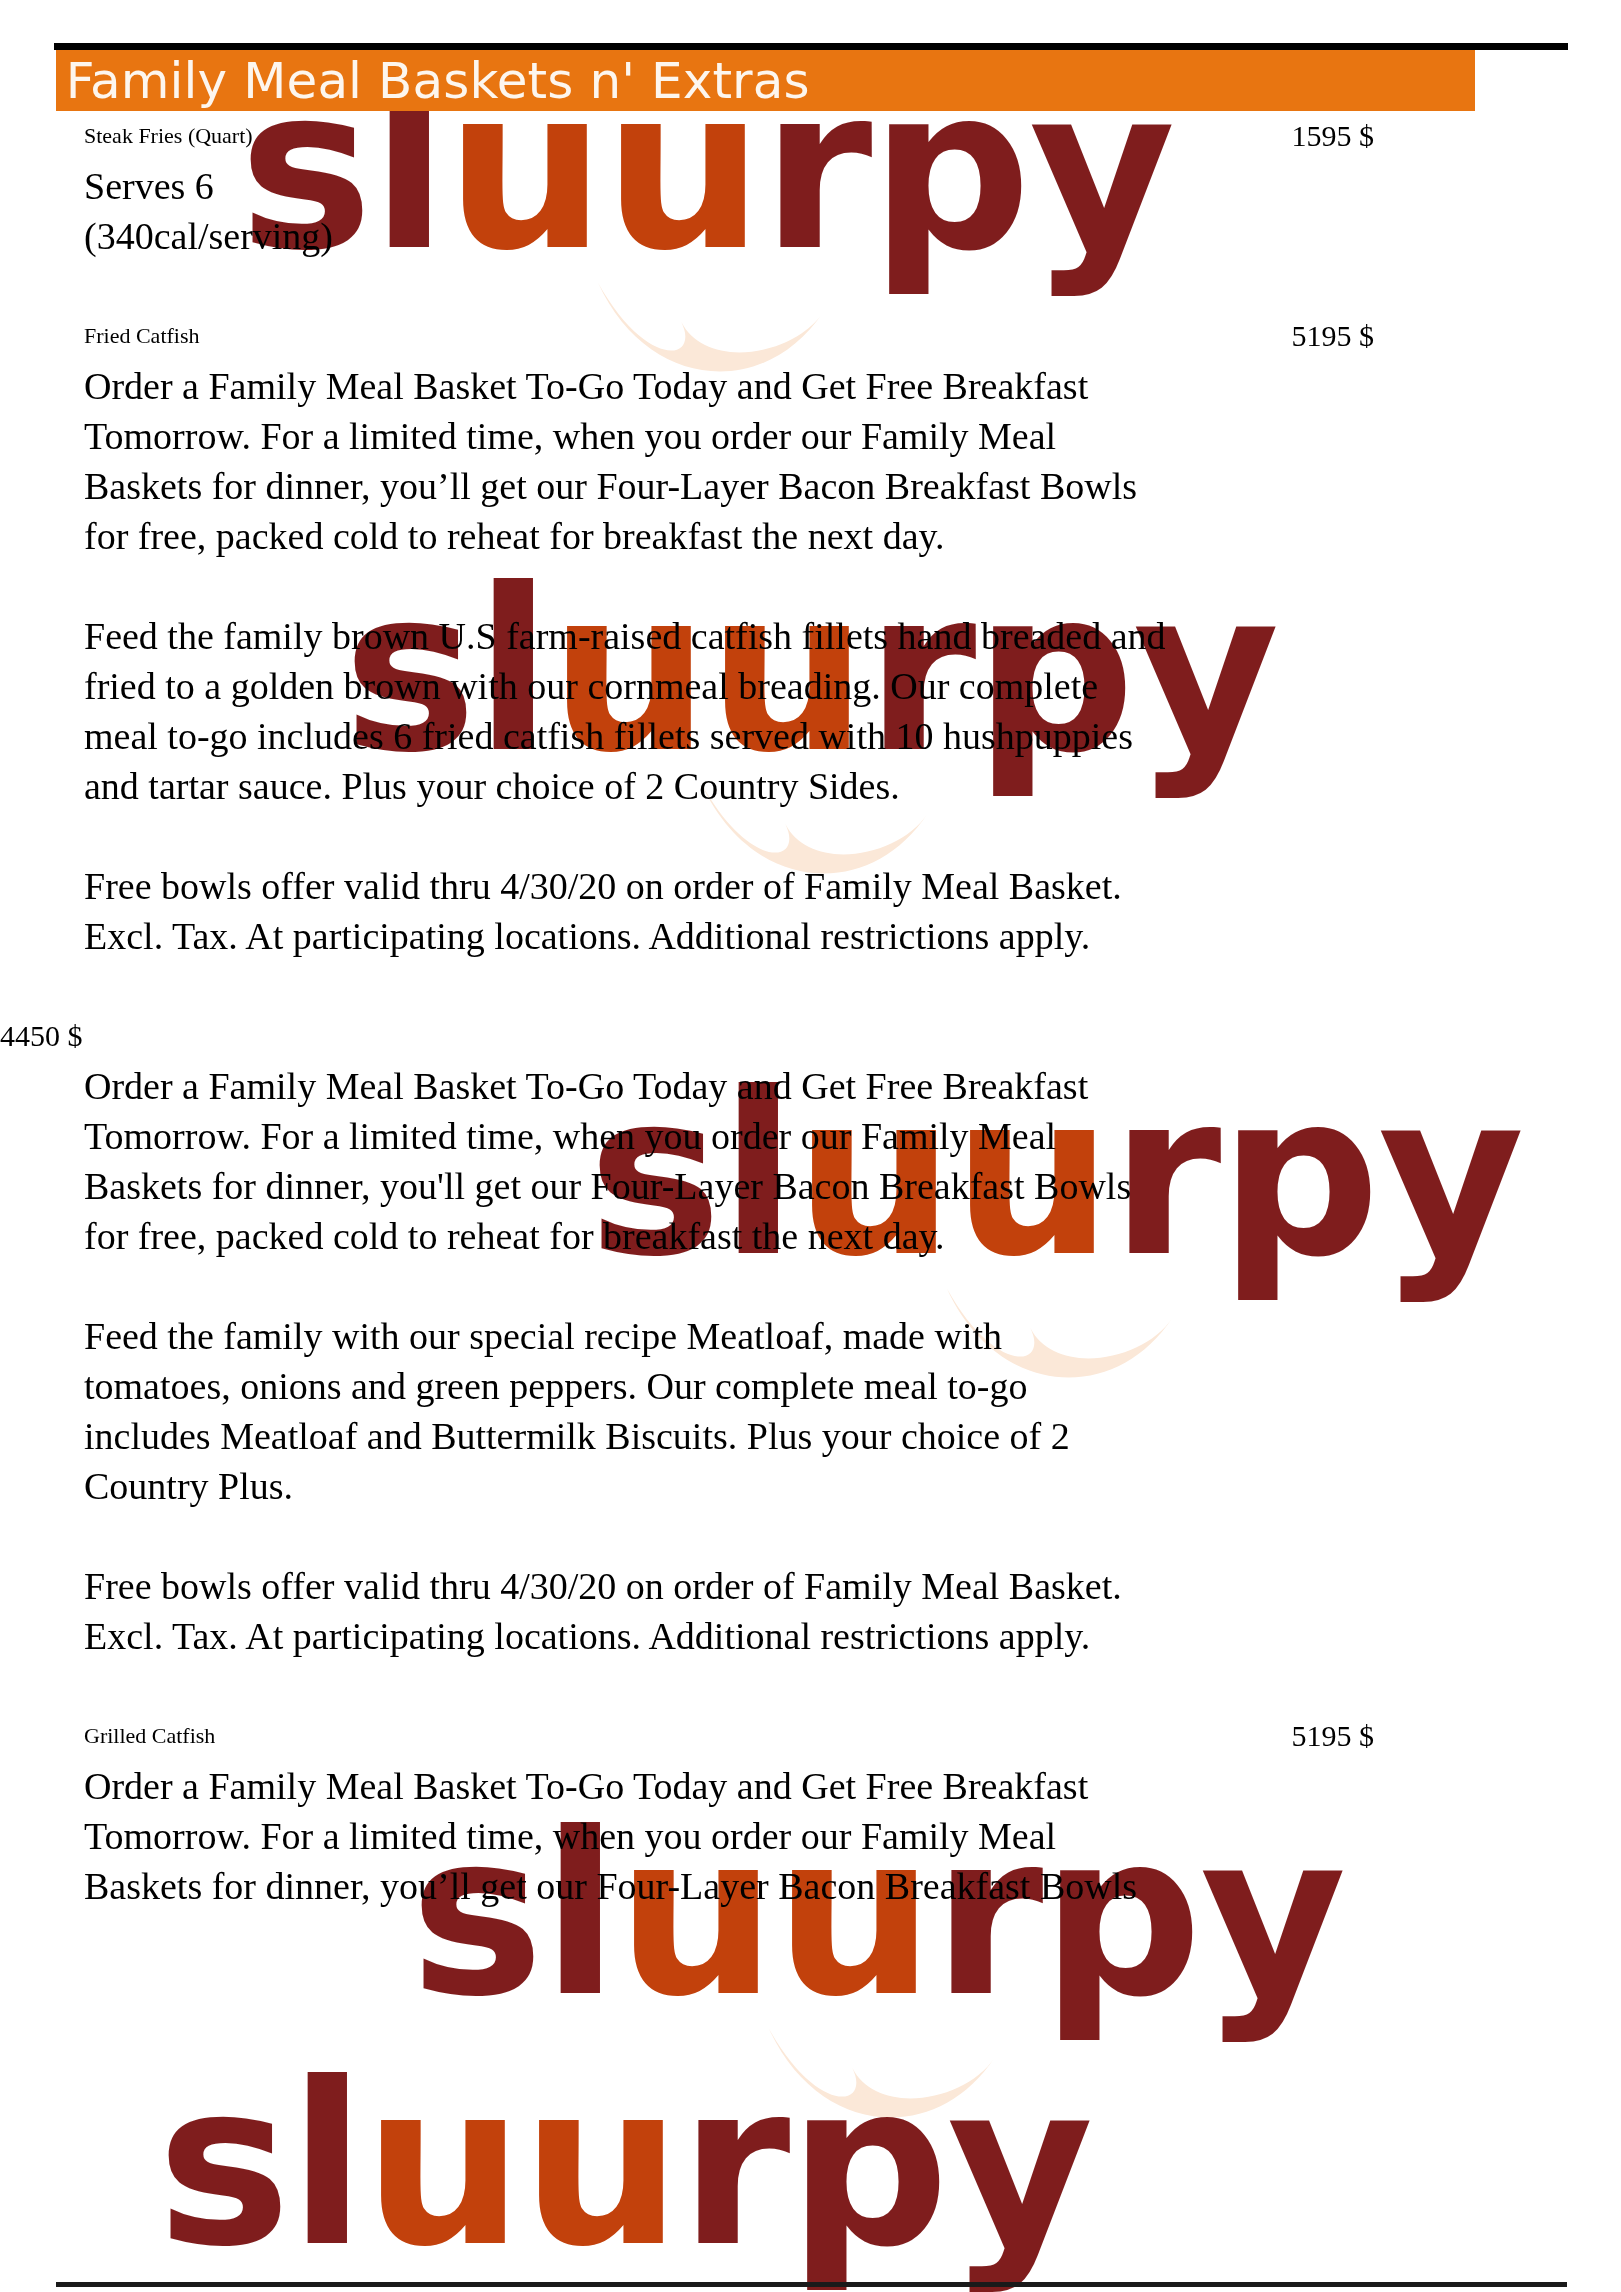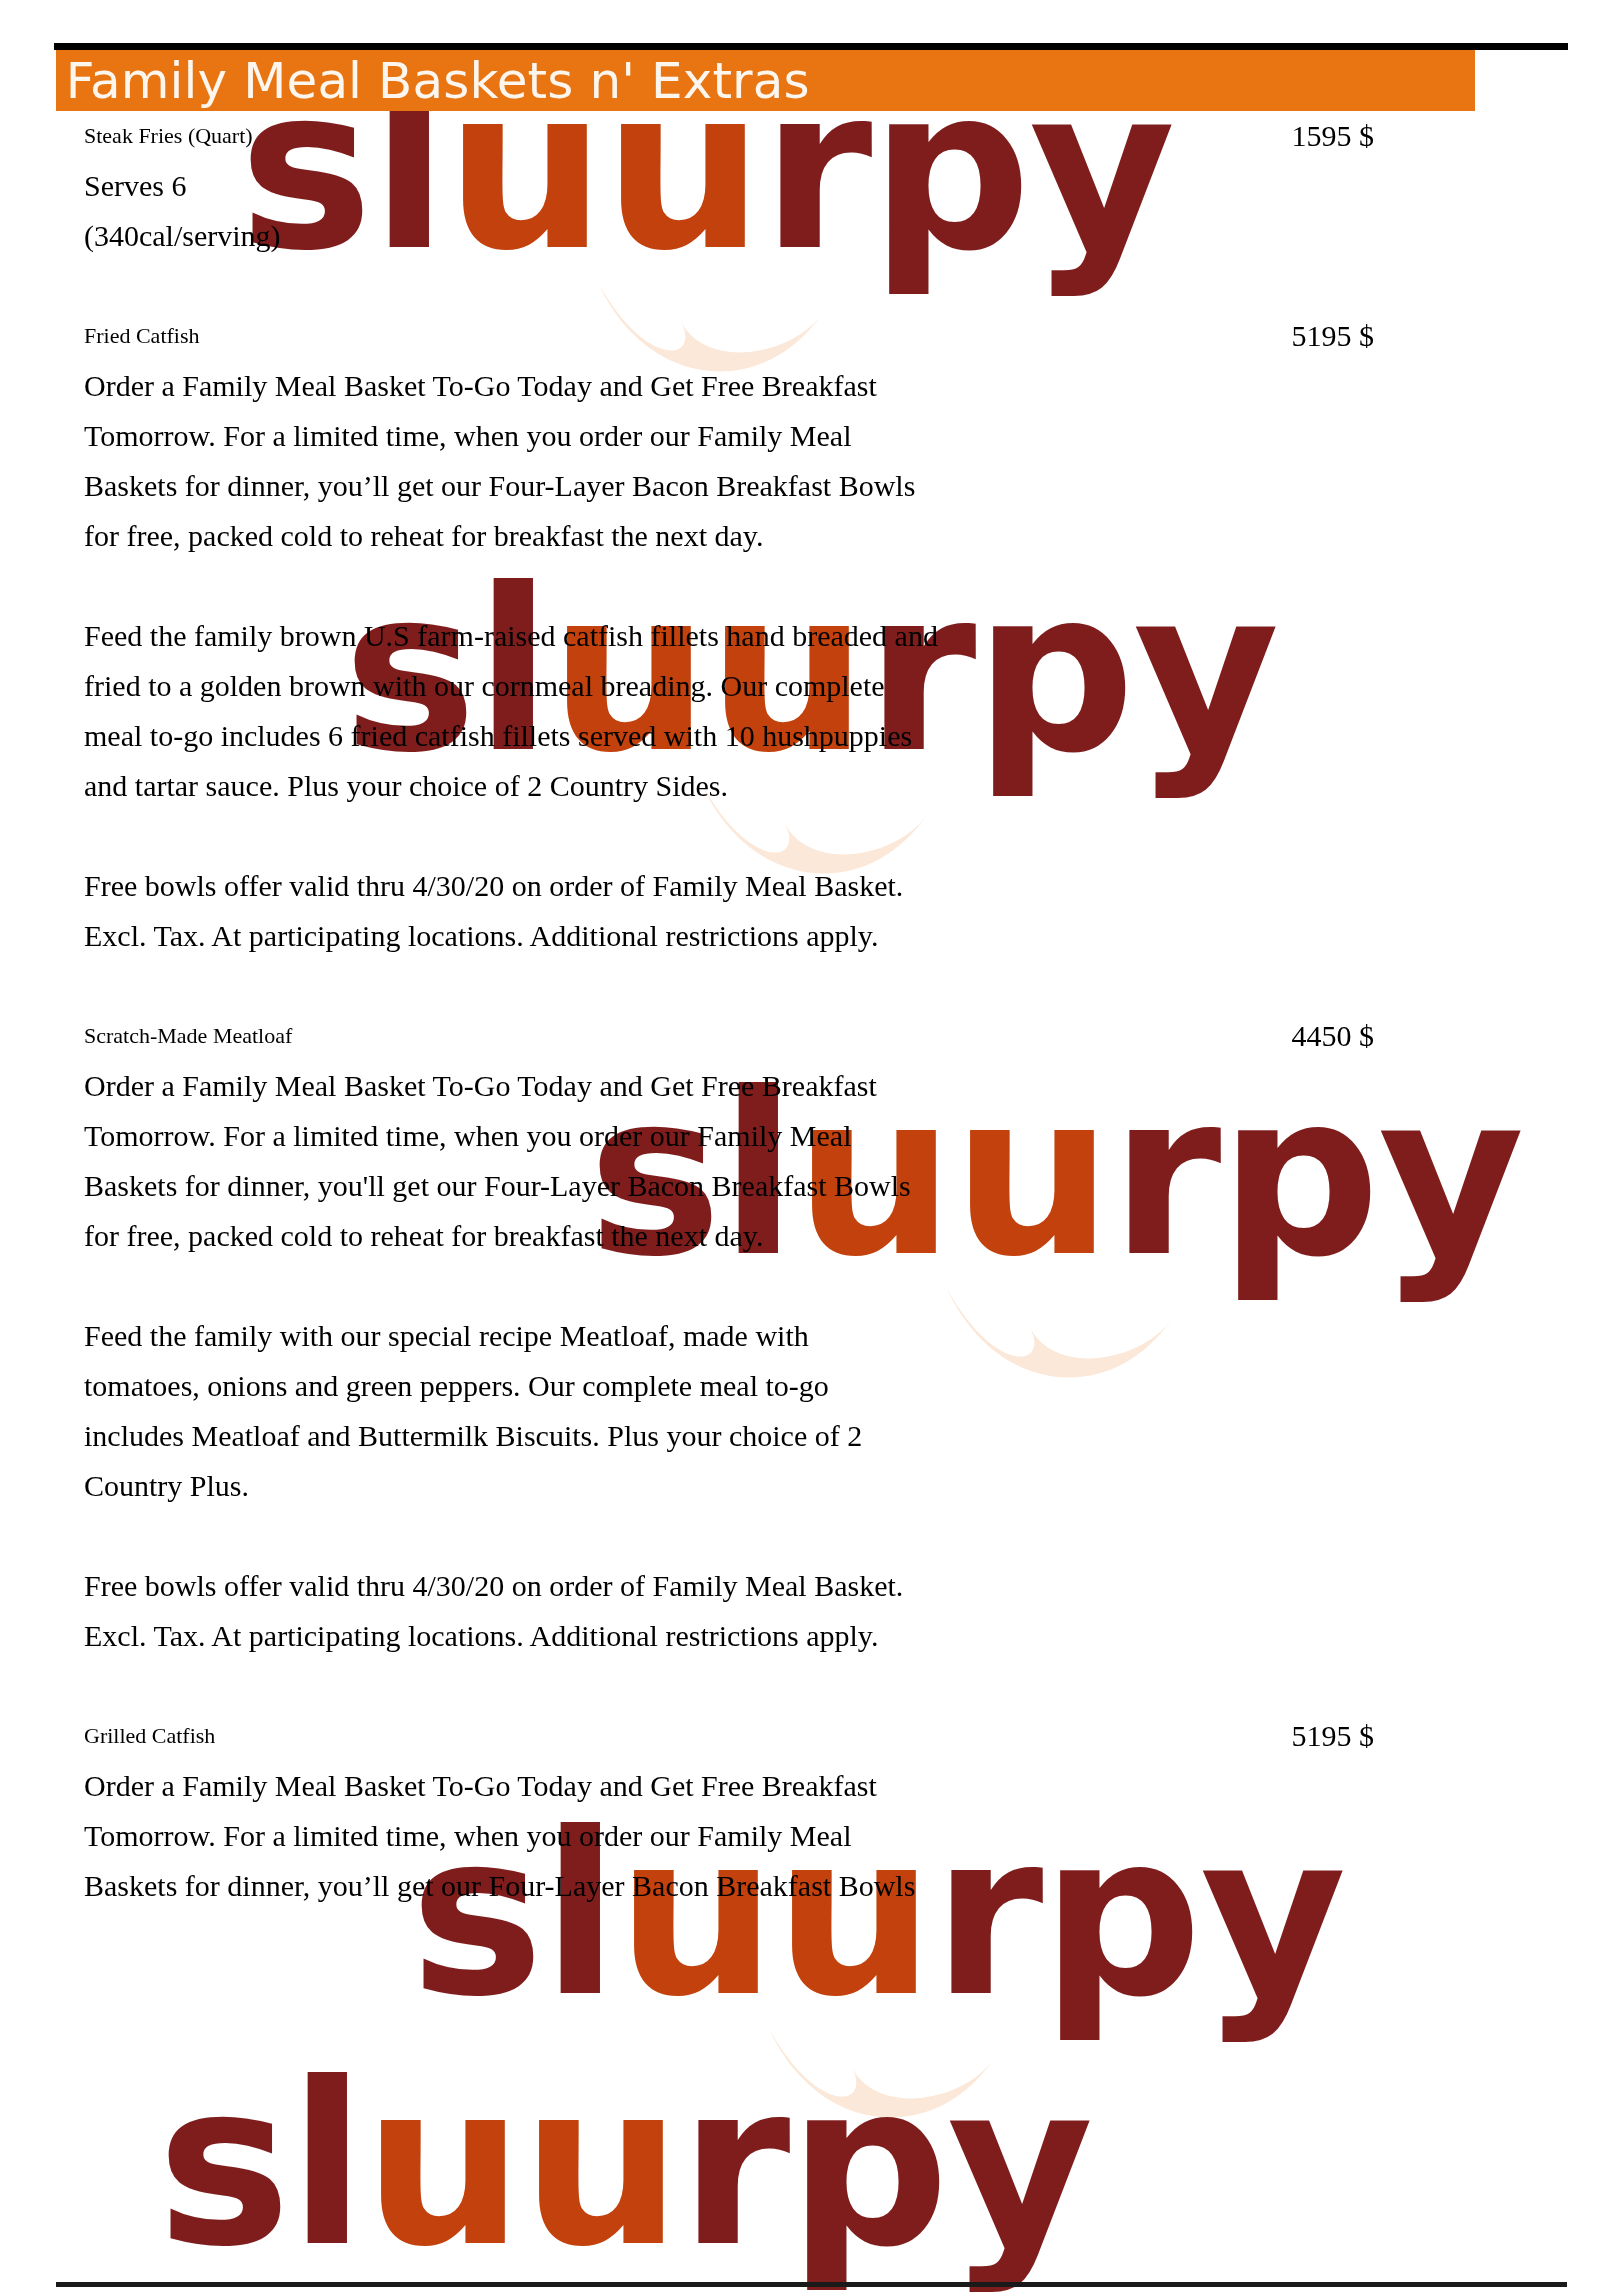--- a/index.html
+++ b/index.html
@@ -109,21 +109,21 @@
     line-height: 50px;
     white-space: nowrap;
     padding-right: 247px;
     text-align: right;
   }
   .item-lines {
     padding-left: 84px;
     max-width: 1191px;
   }
   .line {
-    font-size: 30px;
+    font-size: 38px;
     line-height: 50px;
   }
   .para-gap {
     height: 50px;
   }
   .item-gap {
     height: 50px;
   }
 </style>
 </head>
@@ -207,21 +207,20 @@
         <div class="para-gap"></div>
         <div>
           <div class="line">Free bowls offer valid thru 4/30/20 on order of Family Meal Basket.</div>
           <div class="line">Excl. Tax. At participating locations. Additional restrictions apply.</div>
         </div>
       </div>
     </div>
     <div class="item-gap"></div>
     <div class="item">
       <div class="item-head">
-        <div class="item-name">Scratch-Made Meatloaf</div>
         <div class="item-price">4450 $</div>
       </div>
       <div class="item-lines">
         <div>
           <div class="line">Order a Family Meal Basket To-Go Today and Get Free Breakfast</div>
           <div class="line">Tomorrow. For a limited time, when you order our Family Meal</div>
           <div class="line">Baskets for dinner, you'll get our Four-Layer Bacon Breakfast Bowls</div>
           <div class="line">for free, packed cold to reheat for breakfast the next day.</div>
         </div>
         <div class="para-gap"></div>

